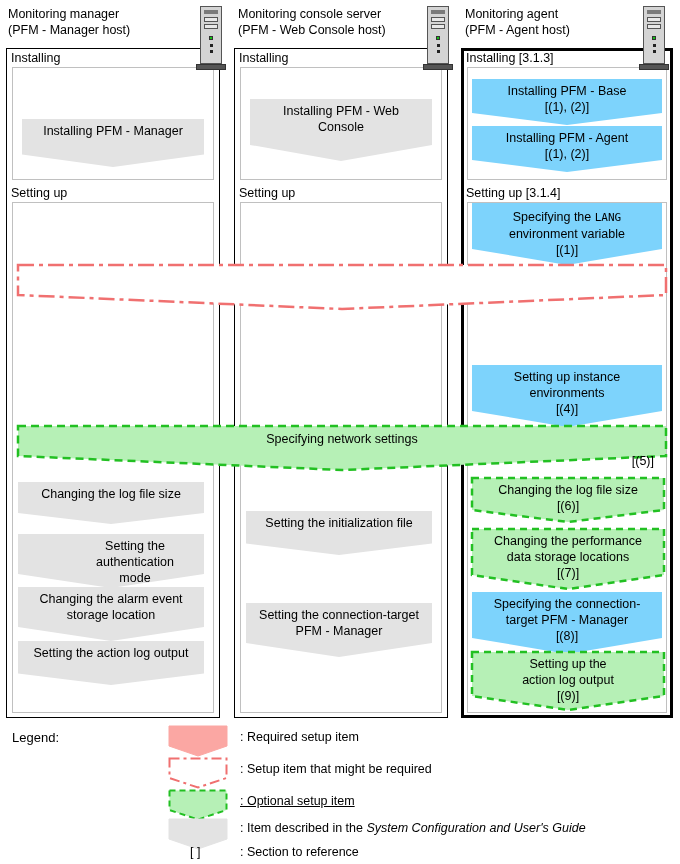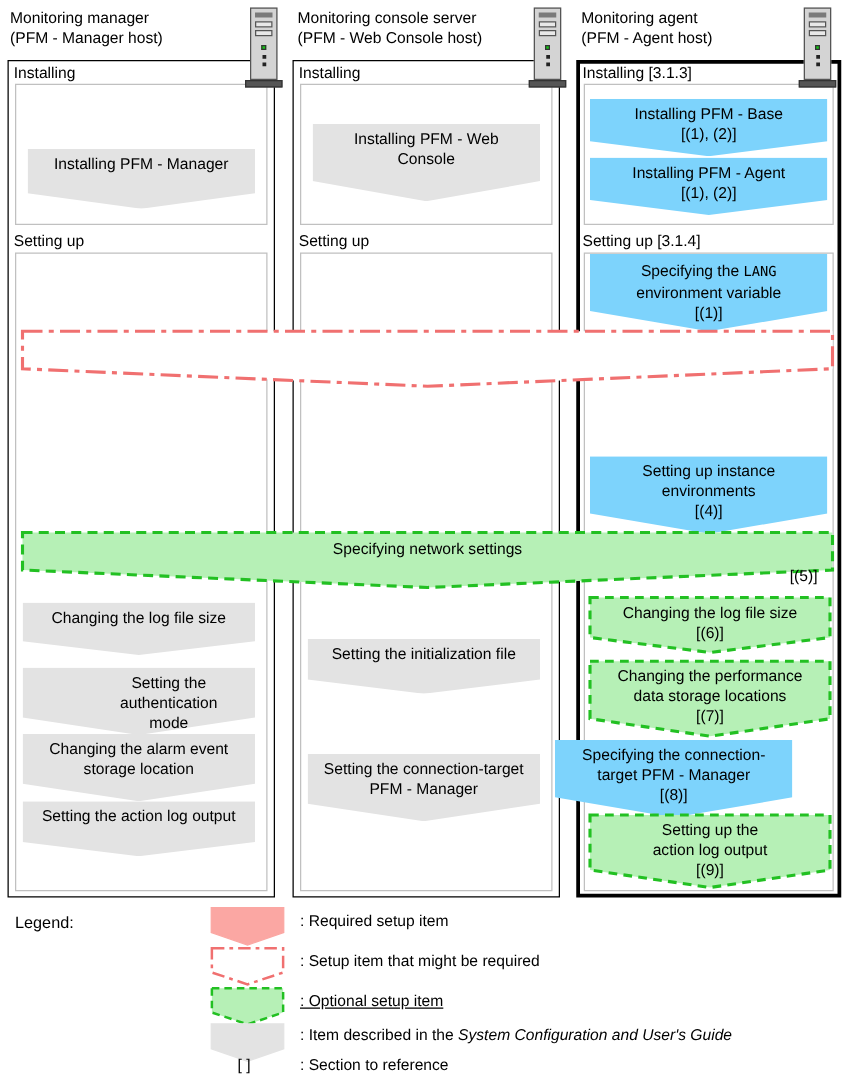--- a/index.html
+++ b/index.html
@@ -257,21 +257,21 @@
 
   <svg class="flowsvg" style="left:470px; top:527px; width:196px; height:64px;" viewBox="0 0 196 64">
     <polygon points="2,2 194,2 194,48 98,62 2,48" fill="#b6f0b6" stroke="#22c022" stroke-width="2.5" stroke-dasharray="7,5"></polygon>
   </svg>
   <div class="flowsvg-text" style="left:470px; top:529px; width:196px; height:64px;">
     <span class="lbl" style="white-space:pre-line">Changing the performance
 data storage locations</span>
     <span class="sec">[(7)]</span>
   </div>
 
-  <div class="flowbox fb-red" style="left:444px; top:592px; width:190px; height:62px;">
+  <div class="flowbox fb-red" style="left:472px; top:592px; width:190px; height:62px;">
     <span class="lbl" style="white-space:pre-line">Specifying  the connection-
 target PFM - Manager</span>
     <span class="sec">[(8)]</span>
   </div>
 
   <svg class="flowsvg" style="left:470px; top:650px; width:196px; height:62px;" viewBox="0 0 196 62">
     <polygon points="2,2 194,2 194,46 98,60 2,46" fill="#b6f0b6" stroke="#22c022" stroke-width="2.5" stroke-dasharray="7,5"></polygon>
   </svg>
   <div class="flowsvg-text" style="left:470px; top:652px; width:196px; height:62px;">
     <span class="lbl" style="white-space:pre-line">Setting up the

